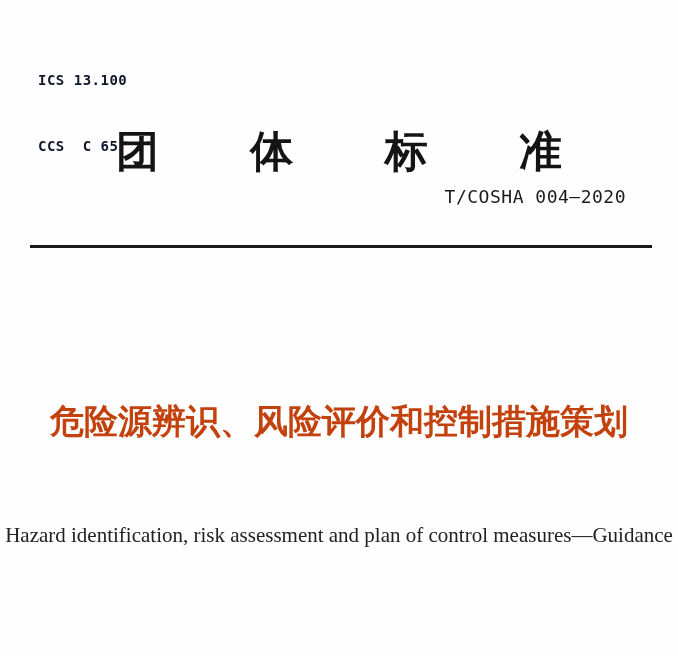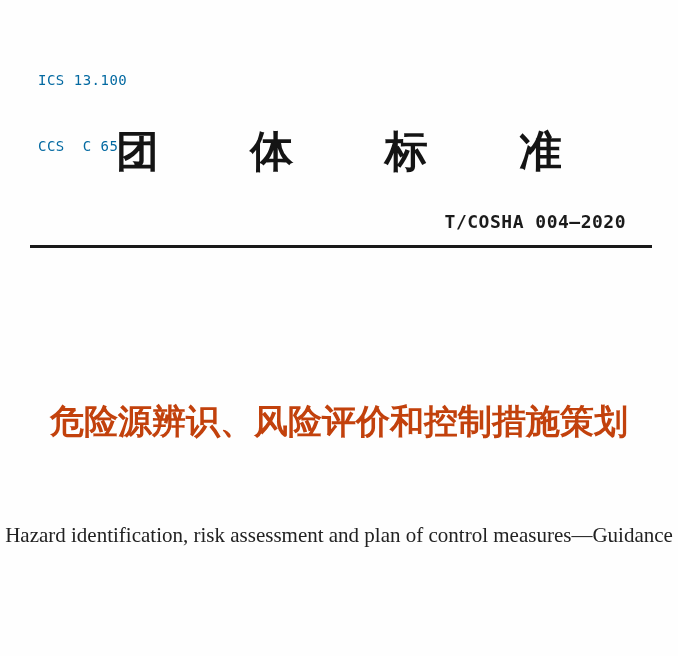--- a/index.html
+++ b/index.html
@@ -15,47 +15,47 @@
     color: #1b1b1b;
     font-family: "Liberation Sans", sans-serif;
     overflow: hidden;
   }
   .meta-block {
     position: absolute;
     left: 38px;
     top: 25px;
     font-family: "DejaVu Sans Mono", monospace;
     font-size: 14px;
-    font-weight: 400;
+    font-weight: 700;
     line-height: 22px;
     letter-spacing: 0.5px;
     white-space: pre;
-    color: #0369a1;
+    color: #0f172a;
   }
   .doc-type {
     position: absolute;
     top: 127px;
     left: 50%;
     transform: translateX(-50%);
     width: 446px;
     display: flex;
     justify-content: space-between;
     font-size: 43px;
     font-weight: 700;
     line-height: 1.15;
     color: #141414;
     white-space: nowrap;
   }
   .std-number {
     position: absolute;
-    top: 211px;
+    top: 186px;
     right: 52px;
     font-family: "DejaVu Sans Mono", monospace;
     font-size: 18px;
-    font-weight: 700;
+    font-weight: 400;
     letter-spacing: 0.5px;
     color: #1b1b1b;
     white-space: pre;
   }
   .header-rule {
     position: absolute;
     top: 245px;
     left: 30px;
     width: 622px;
     height: 3px;

